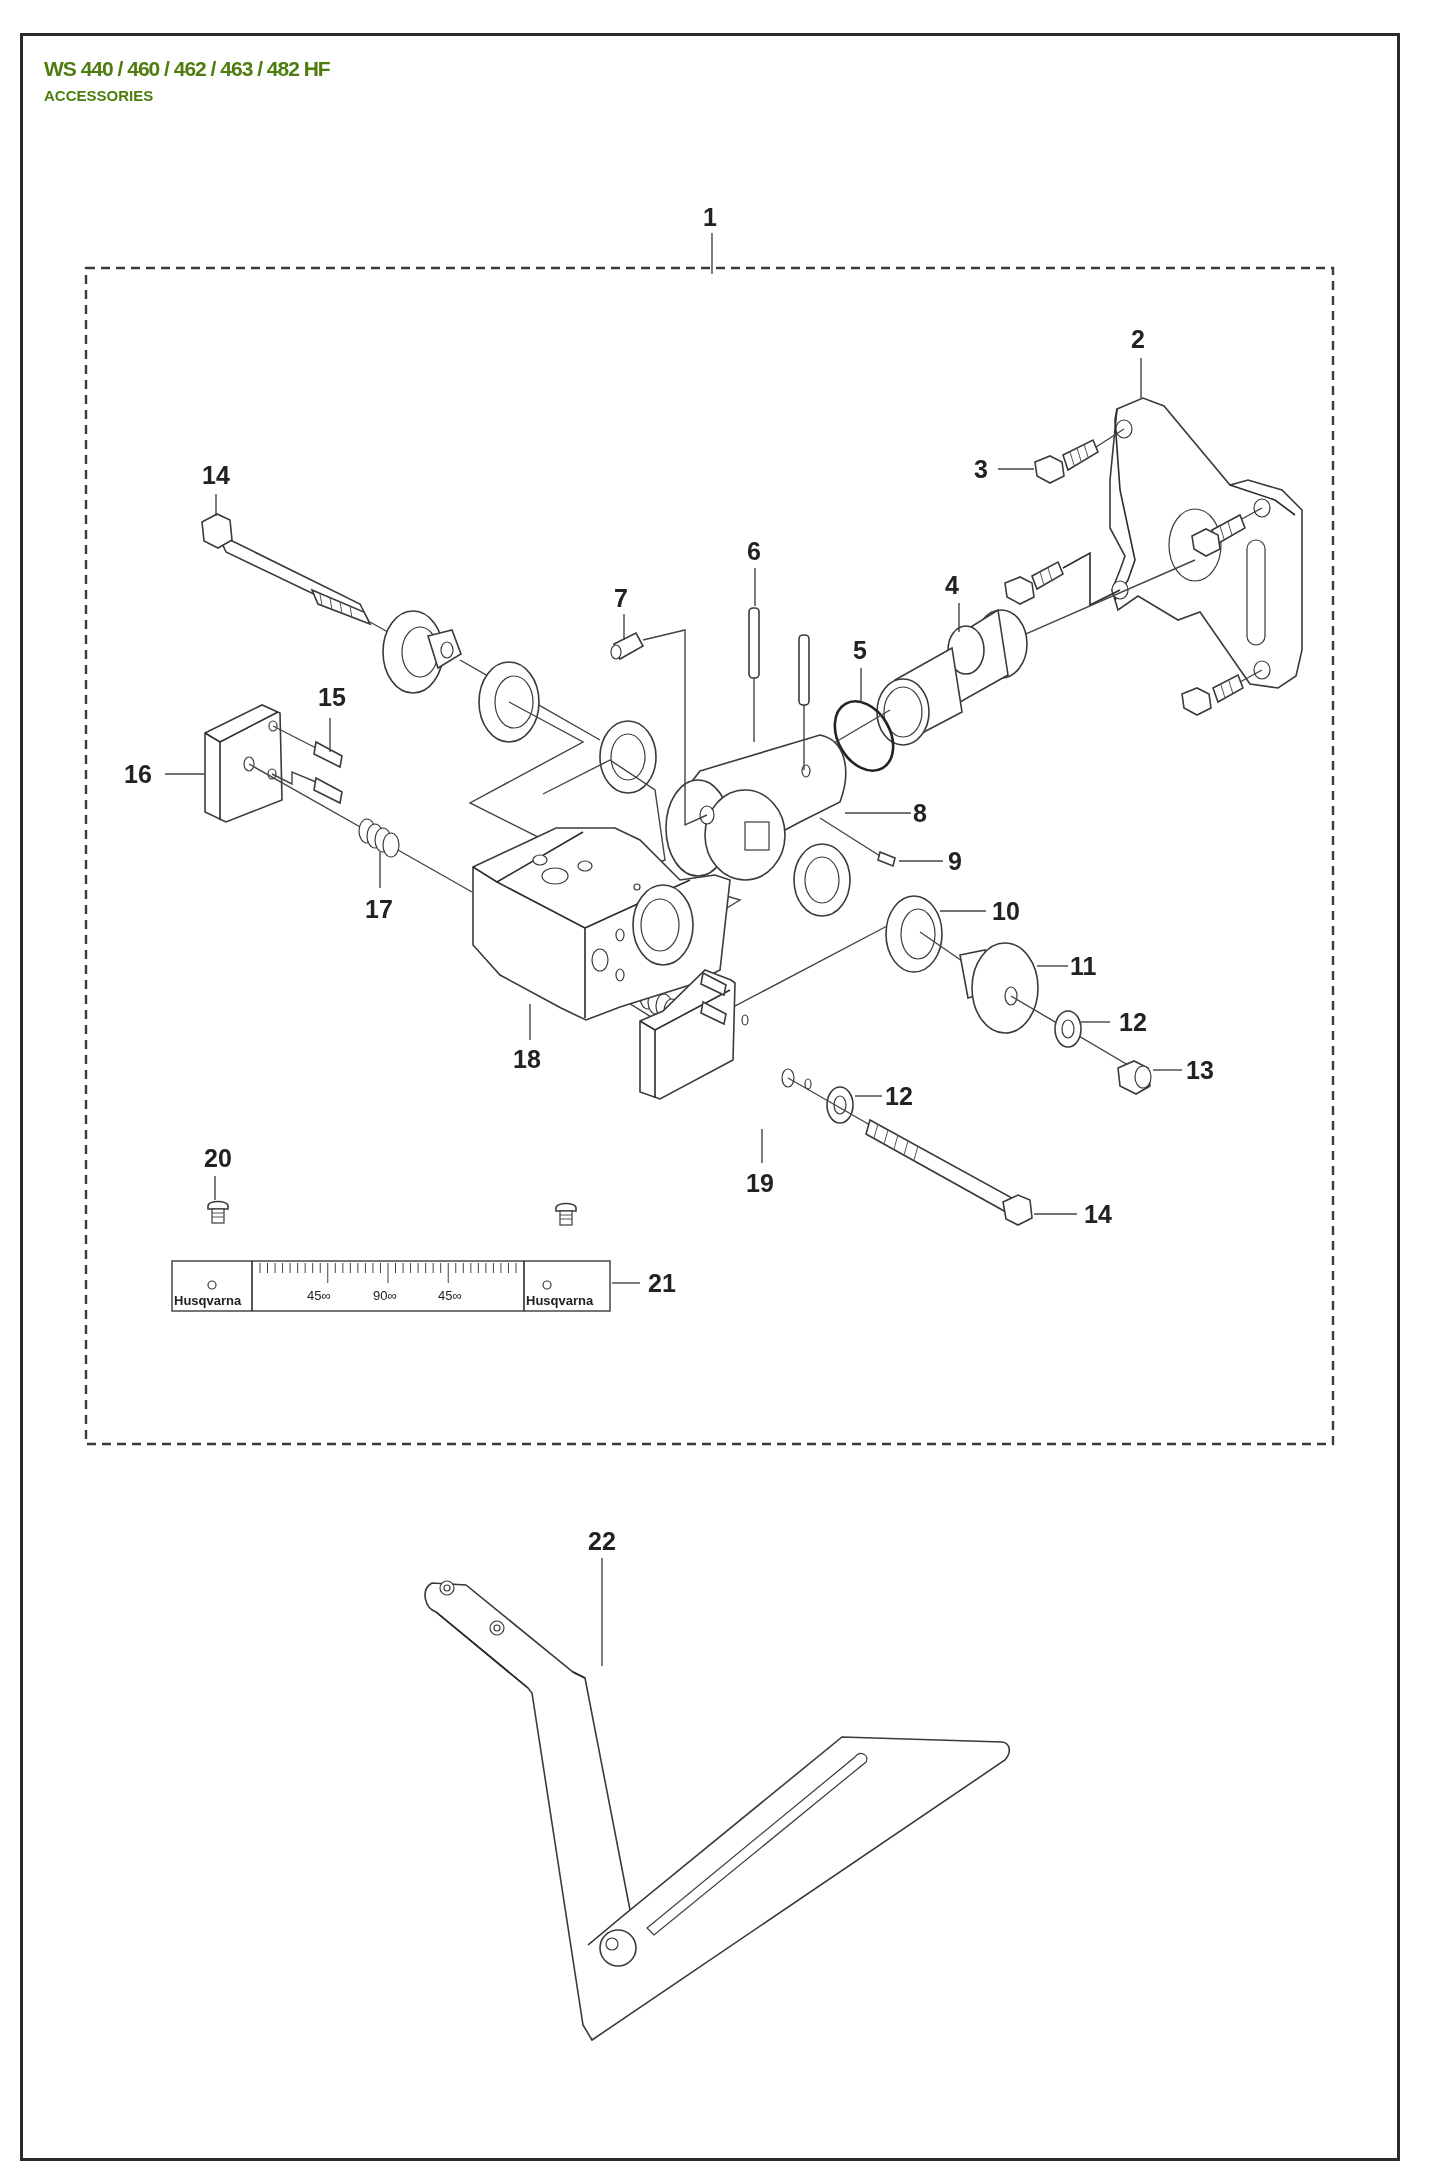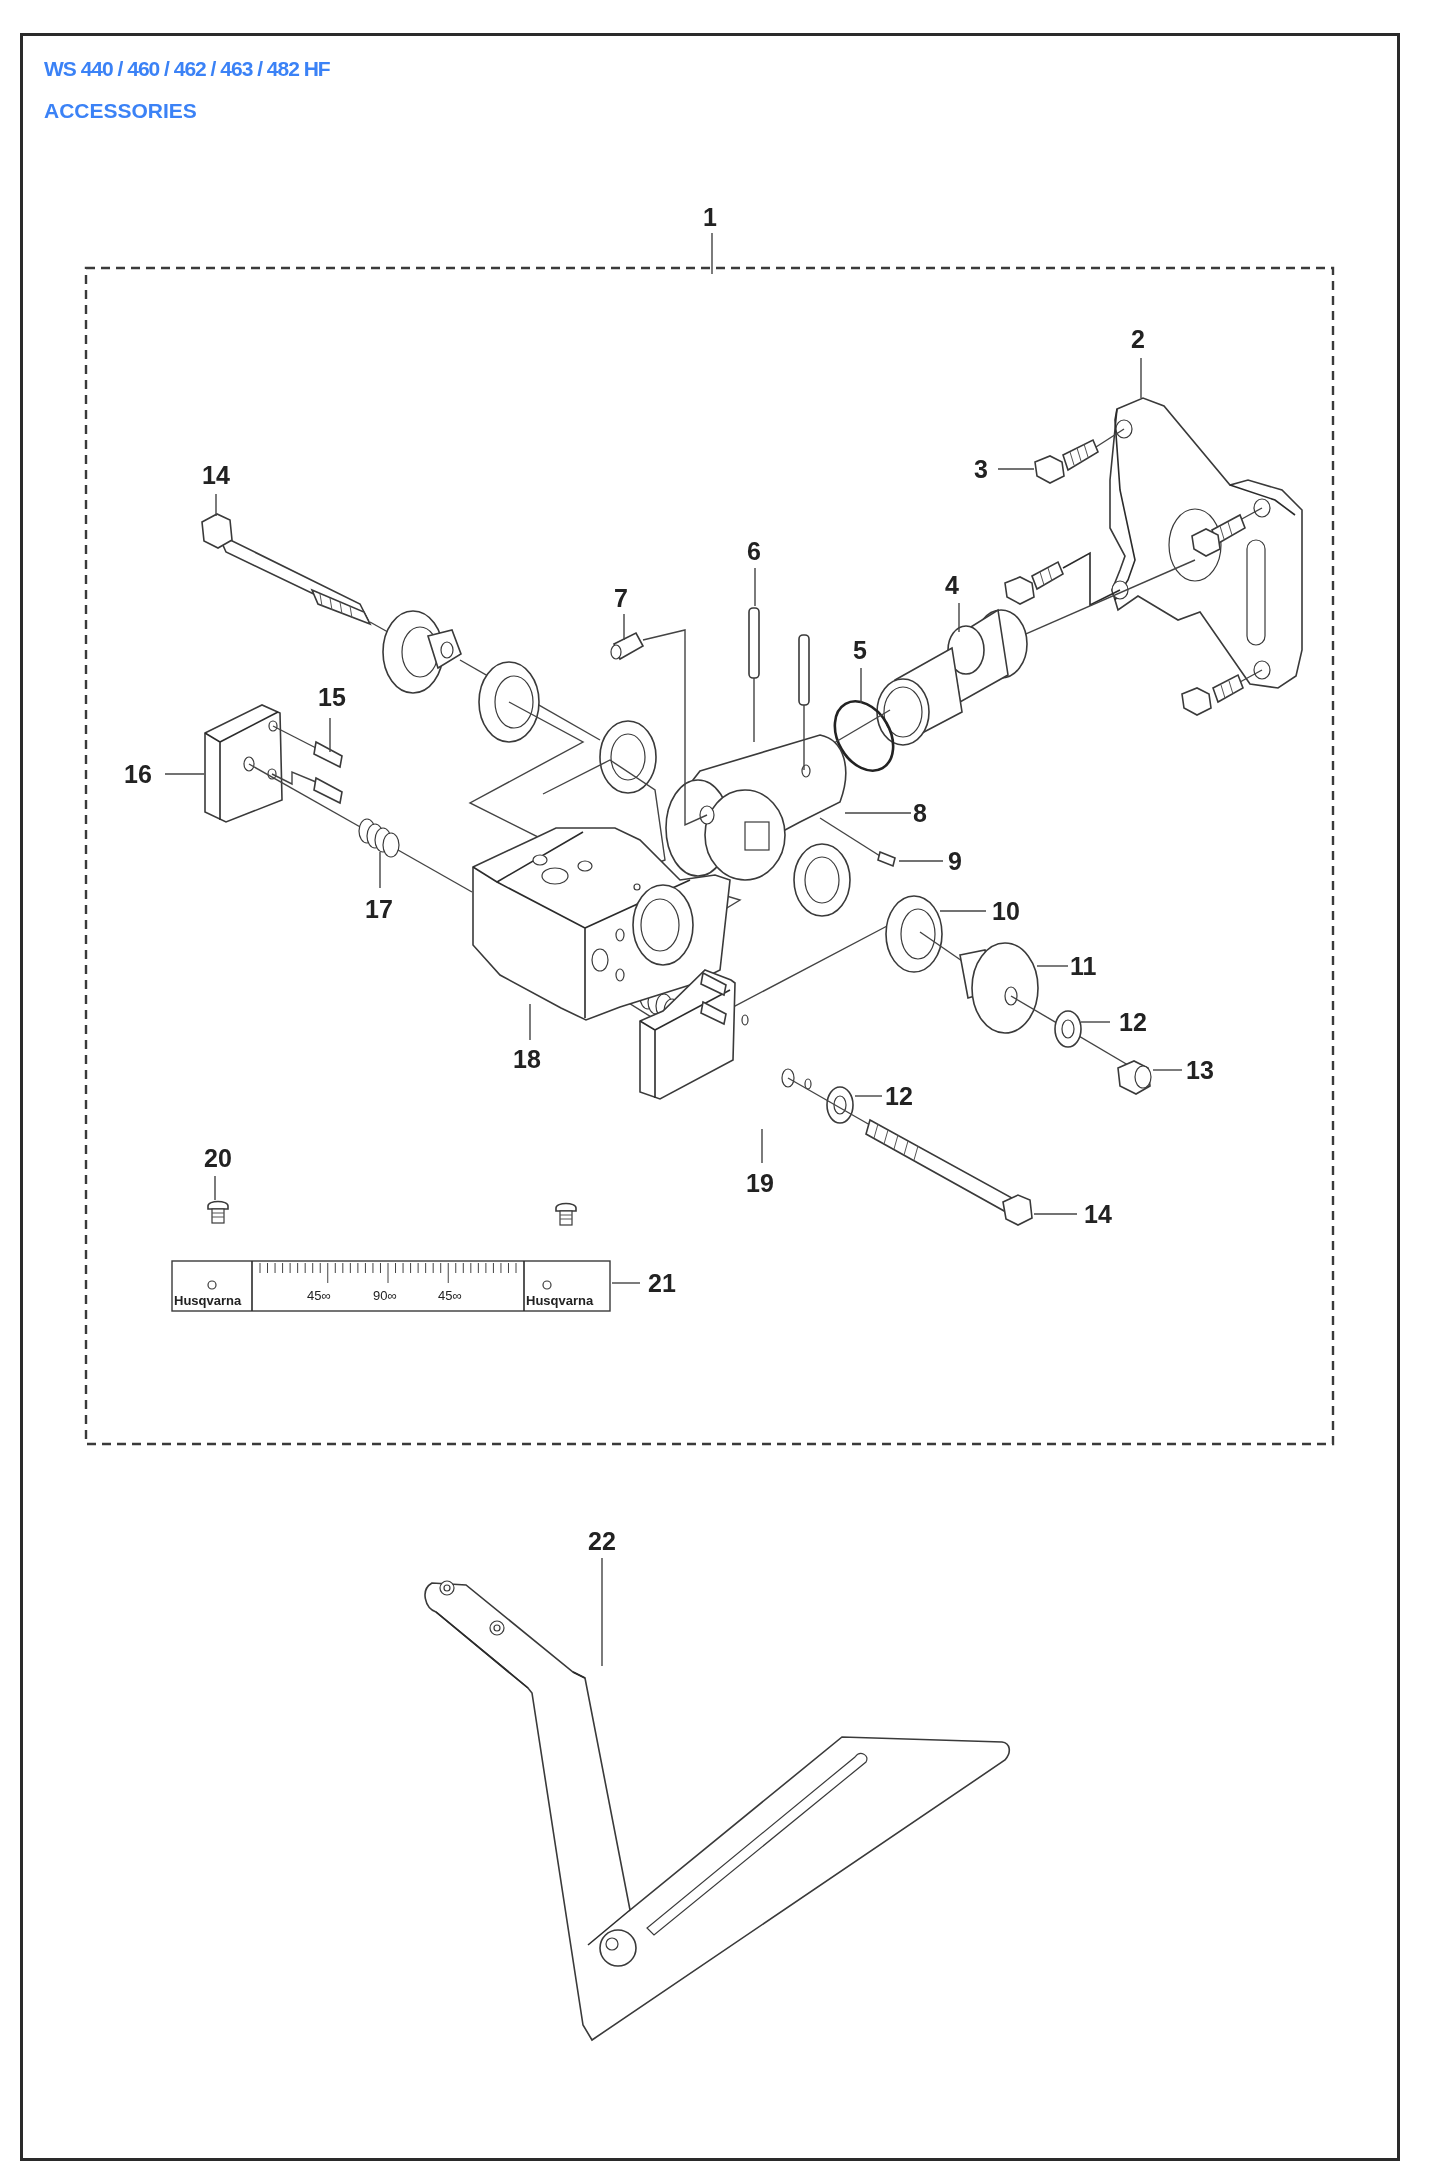--- a/index.html
+++ b/index.html
@@ -1,20 +1,20 @@
 <!DOCTYPE html>
 <html><head>
 <meta charset="utf-8">
 <style>
   html, body { margin:0; padding:0; background:#ffffff; }
   body { width:1445px; height:2176px; position:relative; overflow:hidden; font-family:"Liberation Sans", sans-serif; }
   .frame { position:absolute; left:20px; top:33px; width:1380px; height:2128px; border:3px solid #2a2a2a; box-sizing:border-box; }
-  .hdr { position:absolute; left:44px; top:56px; color:#3b82f6; font-weight:bold; }
+  .hdr { position:absolute; left:44px; top:56px; color:#4d7c0f; font-weight:bold; }
   .hdr .l1 { font-size:21px; letter-spacing:-1px; line-height:26px; }
-  .hdr .l2 { font-size:21px; line-height:28px;margin-top:15px; }
+  .hdr .l2 { font-size:15px; line-height:28px; }
   svg { position:absolute; left:0; top:0; }
   .ln { stroke:#2b2b2b; stroke-width:1.6; fill:none; }
   .pt { stroke:#3a3a3a; stroke-width:1.6; fill:#fff; }
   .pts { stroke:#3a3a3a; stroke-width:1.2; fill:#fff; }
   .lead { stroke:#444; stroke-width:1.4; fill:none; }
   .lbl { font-family:"Liberation Sans", sans-serif; font-weight:bold; font-size:25px; fill:#222; }
   .sm { font-family:"Liberation Sans", sans-serif; font-size:13px; fill:#222; }
   .brand { font-family:"Liberation Sans", sans-serif; font-weight:bold; font-size:13px; fill:#222; }
   .dash { stroke:#3a3a3a; stroke-width:2.4; stroke-dasharray:9 6; fill:none; }
   .thread { stroke:#555; stroke-width:1; }

